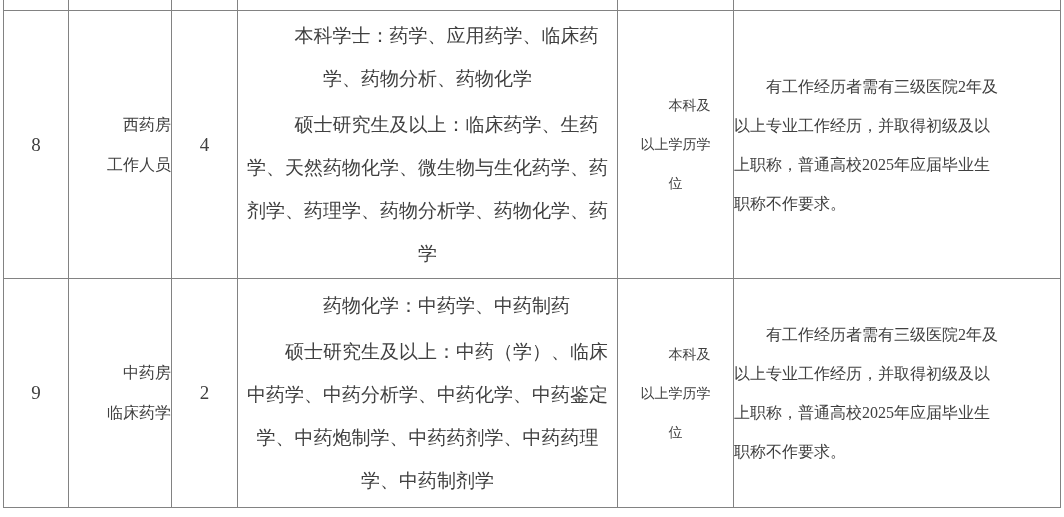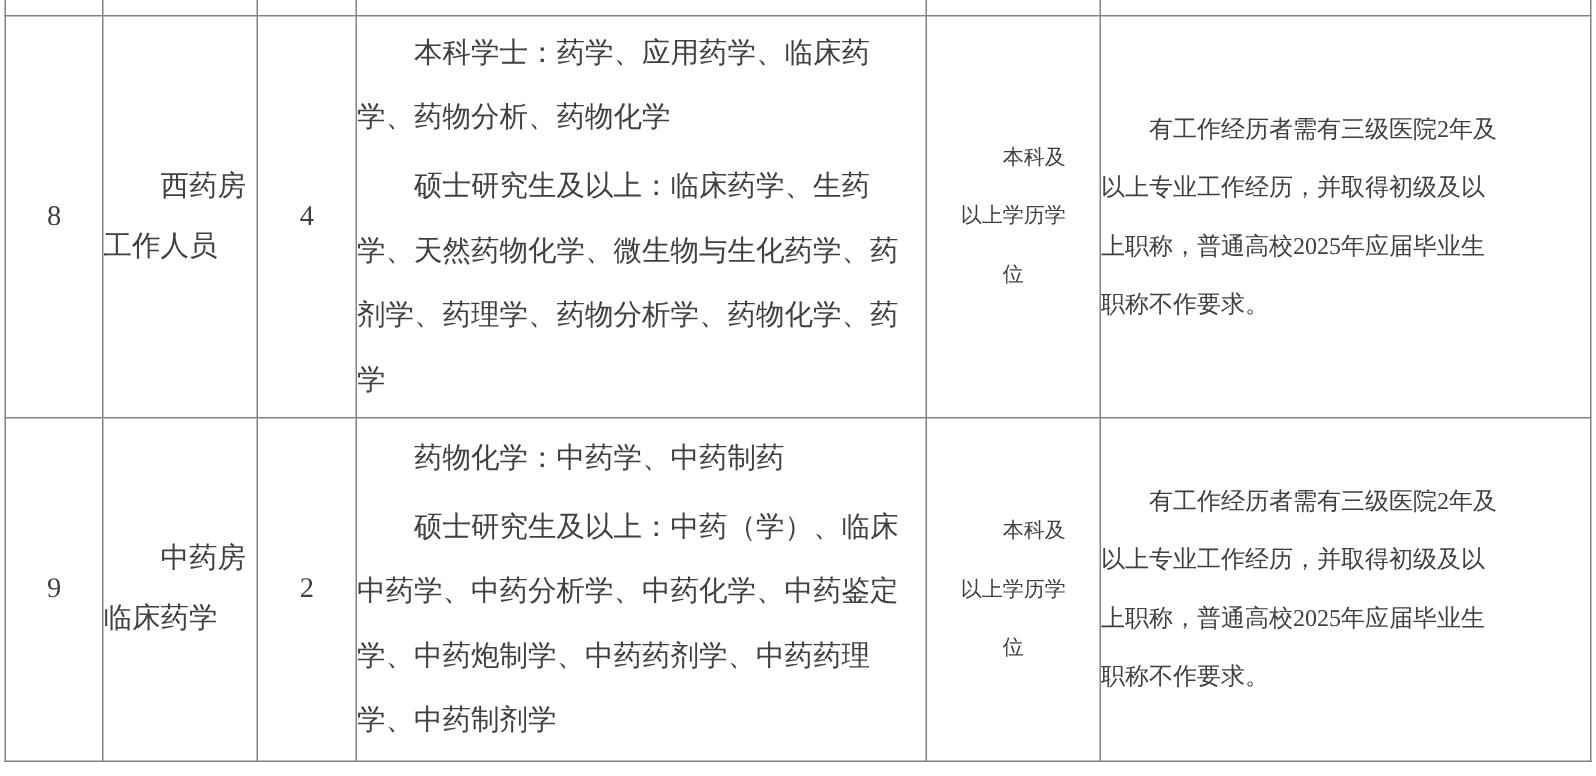--- a/index.html
+++ b/index.html
@@ -33,27 +33,28 @@
     height: 10px;
   }
   tr.data-row-1 td { height: 267px; }
   tr.data-row-2 td { height: 228px; }
 
   td.c-num {
     text-align: center;
     font-size: 19px;
   }
   td.c-pos {
-    text-align: left;
+    text-align: right;
     white-space: pre-line;
     text-indent: 2em;
-    font-size: 19px;
+    font-size: 16px;
     line-height: 40px;
   }
   td.c-major {
+    text-align: center;
     font-size: 19px;
     line-height: 43px;
     padding: 0 2px;
   }
   td.c-major p {
     margin: 0;
     white-space: pre-line;
     text-indent: 2em;
   }
   td.c-major p.para-first {

